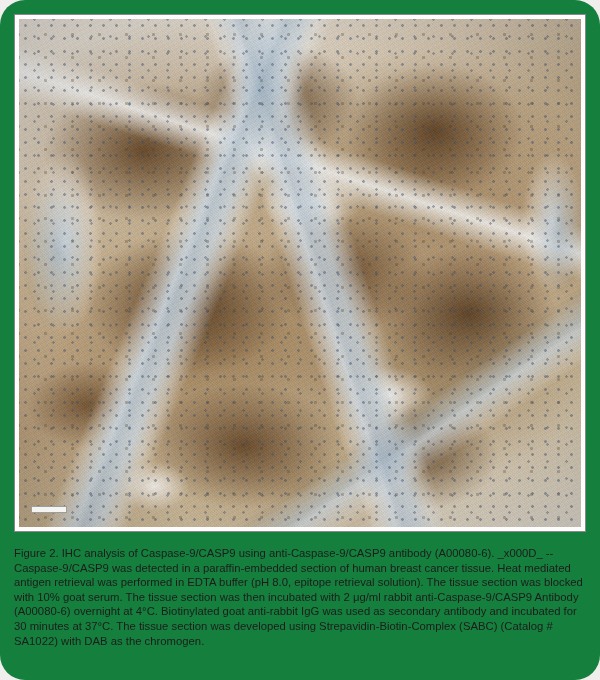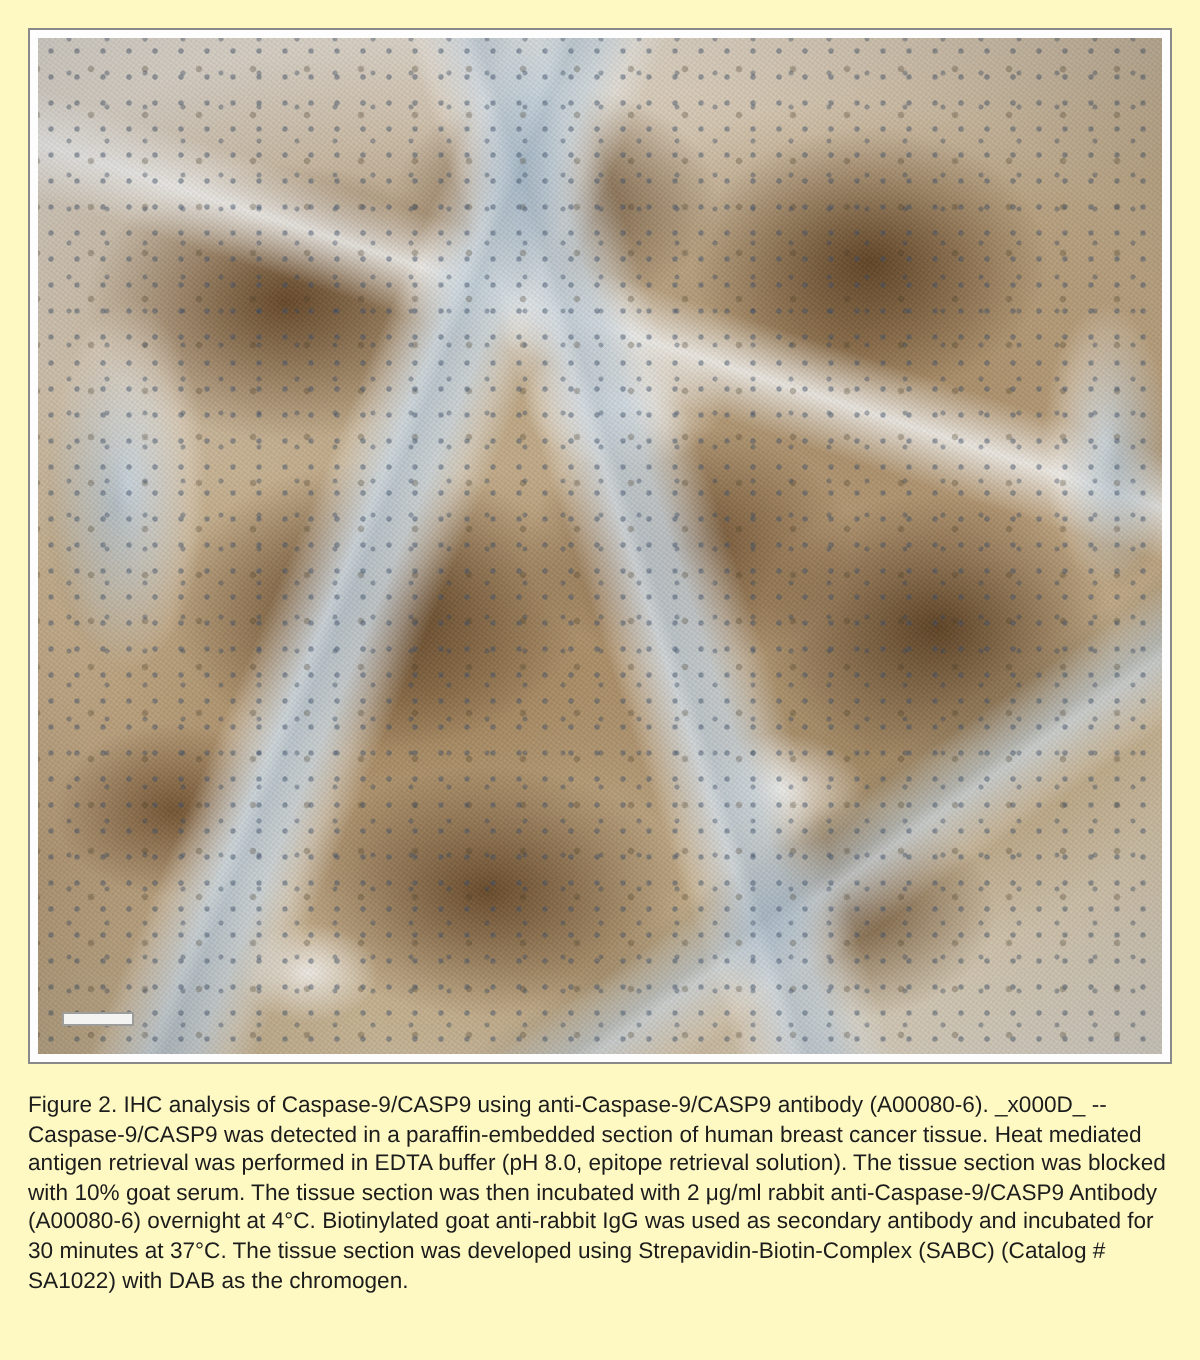--- a/index.html
+++ b/index.html
@@ -12,21 +12,22 @@
     background: #f0efed;
     font-family: "Liberation Sans", sans-serif;
     overflow: hidden;
   }
   .page {
     width: 600px;
     height: 680px;
     position: relative;
     box-sizing: border-box;
     padding: 14px 14px 0 14px;
-    background: #fef9c3;
+    background: #15803d;
+    border-radius: 25px;
   }
   .figure-frame {
     width: 572px;
     height: 518px;
     box-sizing: border-box;
     border: 1px solid #8a8a8a;
     background: #fdfdfd;
     padding: 4px;
     position: relative;
   }

